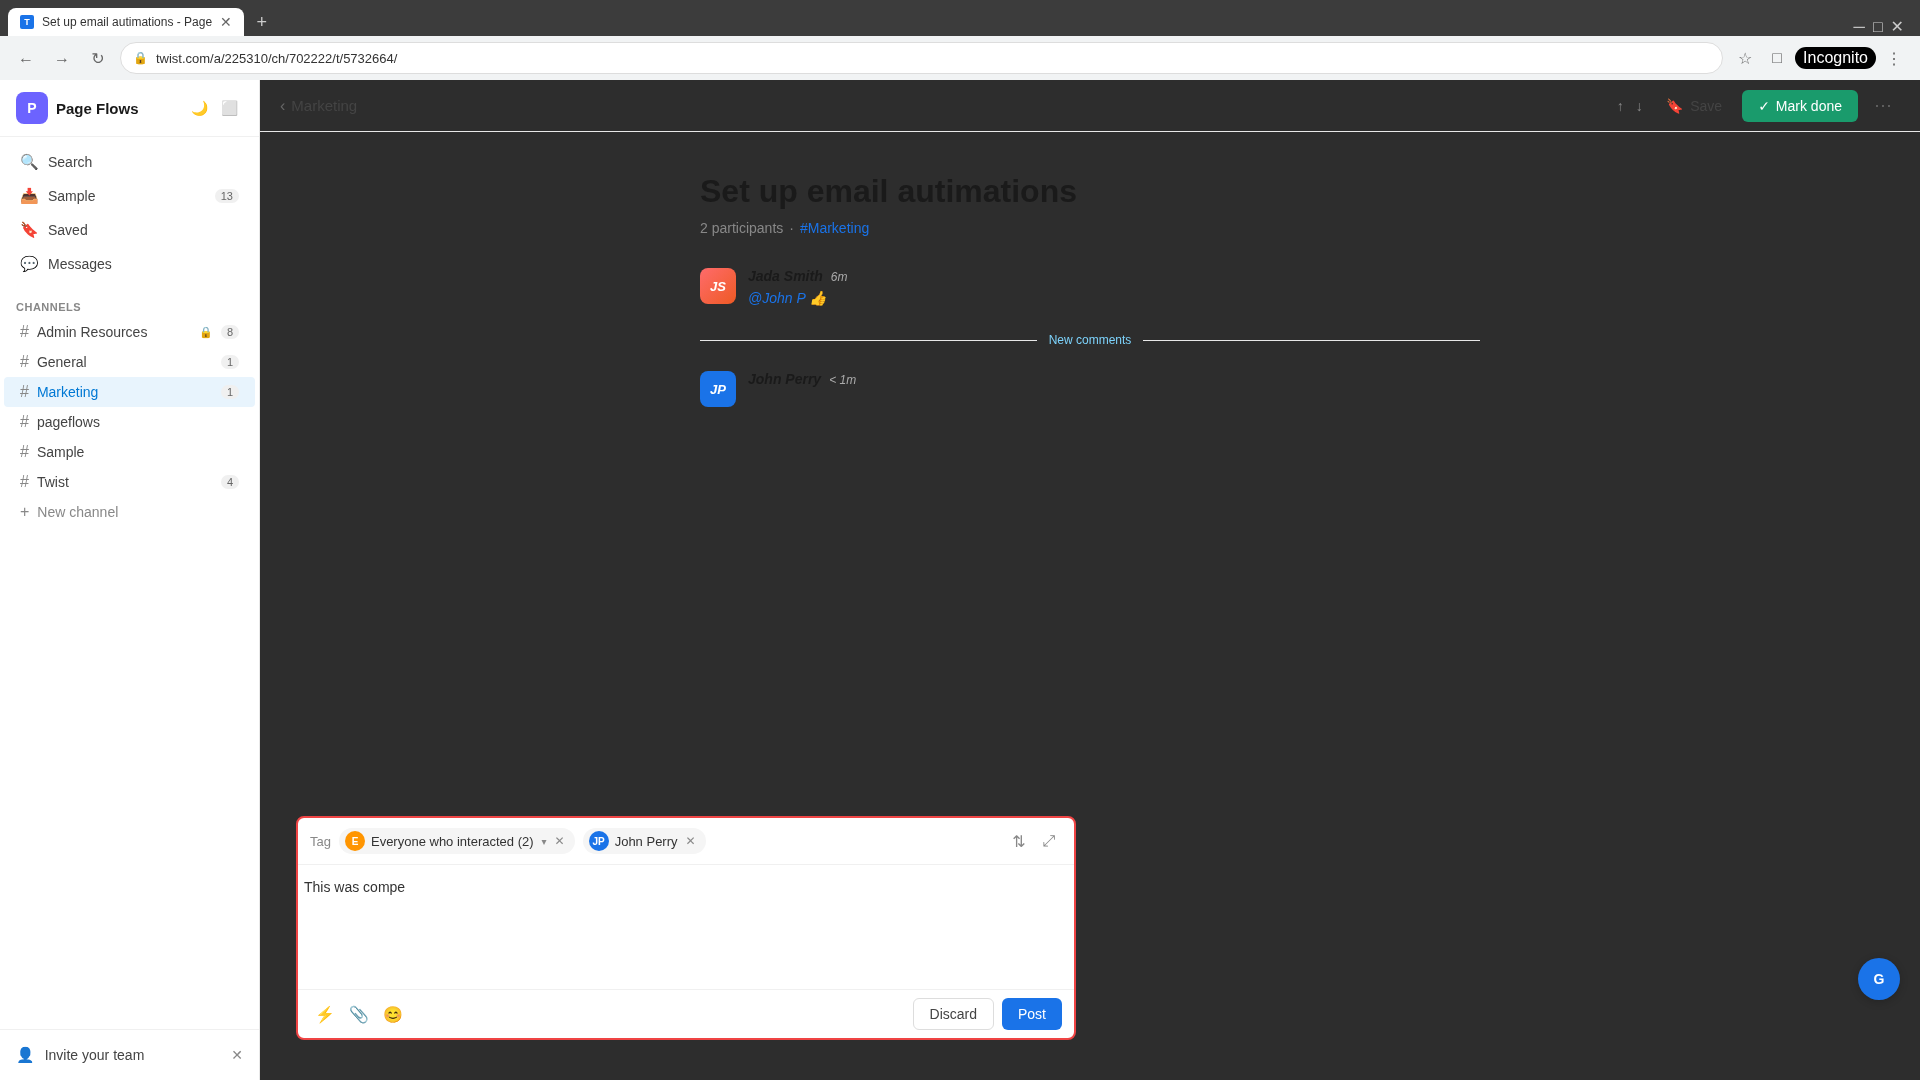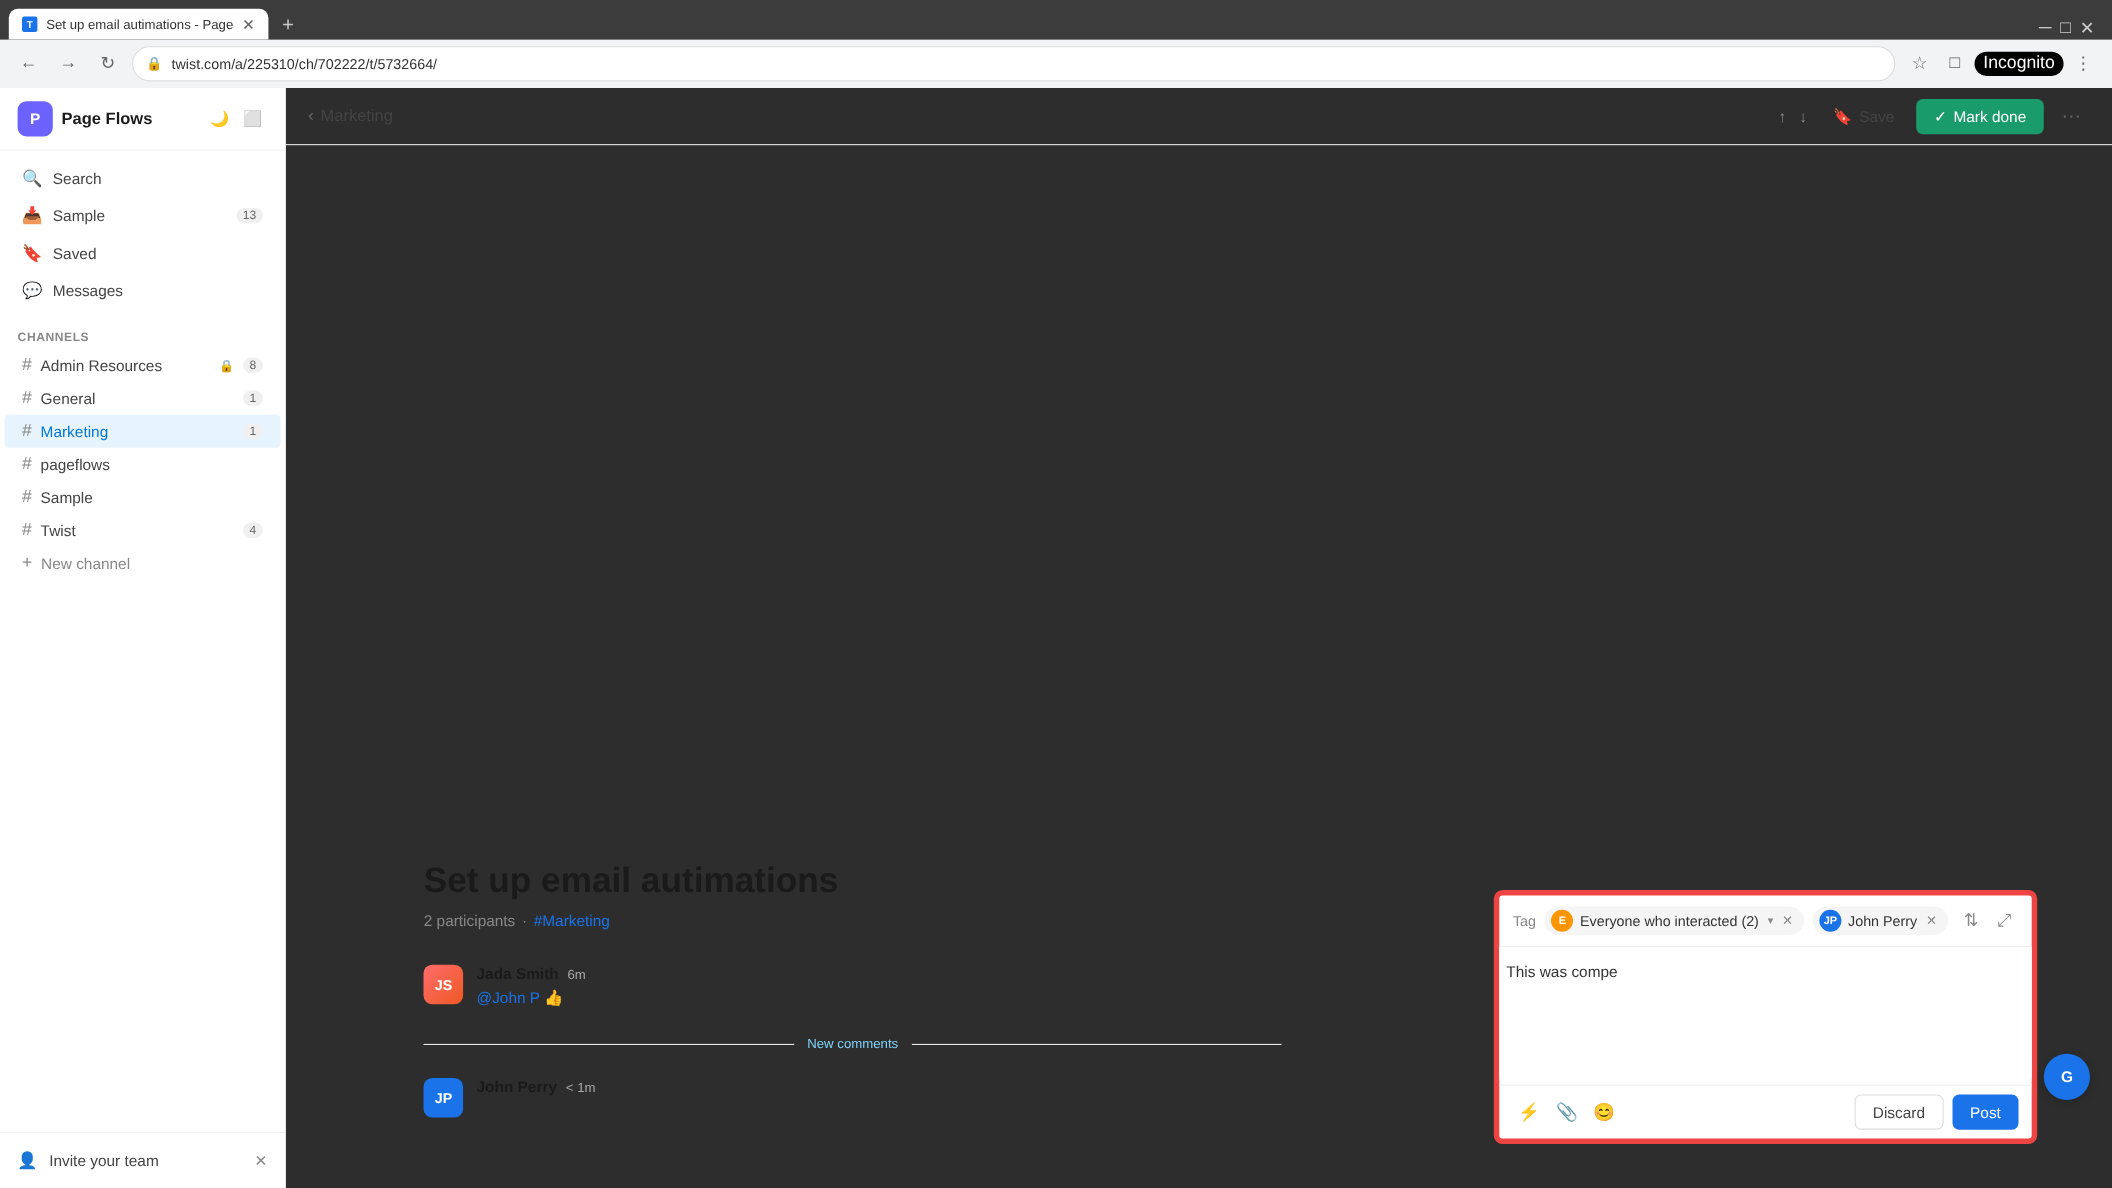--- a/index.html
+++ b/index.html
@@ -258,20 +258,21 @@
       display: flex;
       align-items: center;
       gap: 6px;
     }
     .thread-meta a { color: #1a73e8; text-decoration: none; }
 
     .message-item {
       display: flex;
       gap: 12px;
       margin-bottom: 24px;
+      font-style: italic;
     }
     .avatar {
       width: 36px; height: 36px;
       border-radius: 8px;
       flex-shrink: 0;
       display: flex; align-items: center; justify-content: center;
       font-weight: 600; font-size: 13px; color: white;
     }
     .avatar-js { background: linear-gradient(135deg, #ff6b6b, #ee5a24); }
     .avatar-jp { background: #1a73e8; }
@@ -287,24 +288,24 @@
       display: flex;
       align-items: center;
       gap: 12px;
       margin: 24px 0;
     }
     .divider-line { flex: 1; height: 1px; background: #e8e8e8; }
     .divider-text { font-size: 12px; color: #7dd3fc; white-space: nowrap; }
 
     
     .reply-box {
-      border: 5px solid #ef4444;
+      border: 2px solid #ef4444;
       border-radius: 8px;
       background: #fff;
-      margin: 0 68px 40px;
+      margin: 0 36px 40px;
       max-width: 780px;
     }
 
     .reply-tags {
       display: flex;
       align-items: center;
       padding: 10px 12px;
       gap: 8px;
       border-bottom: 1px solid #f0f0f0;
     }
@@ -503,21 +504,21 @@
             <span>Save</span>
           </button>
           <button class="mark-done-btn">
             <span>✓</span>
             <span>Mark done</span>
           </button>
           <button class="more-btn">···</button>
         </div>
       </div>
 
-      <div style="flex:1;overflow-y:auto;display:flex;flex-direction:row;align-items:flex-end;">
+      <div style="flex:1;overflow-y:auto;display:flex;flex-direction:column;">
         <div class="thread-container">
 
           <h1 class="thread-title">Set up email autimations</h1>
           <div class="thread-meta">
             <span>2 participants</span>
             <span>·</span>
             <a>#Marketing</a>
           </div>
 
           <div class="message-item">

